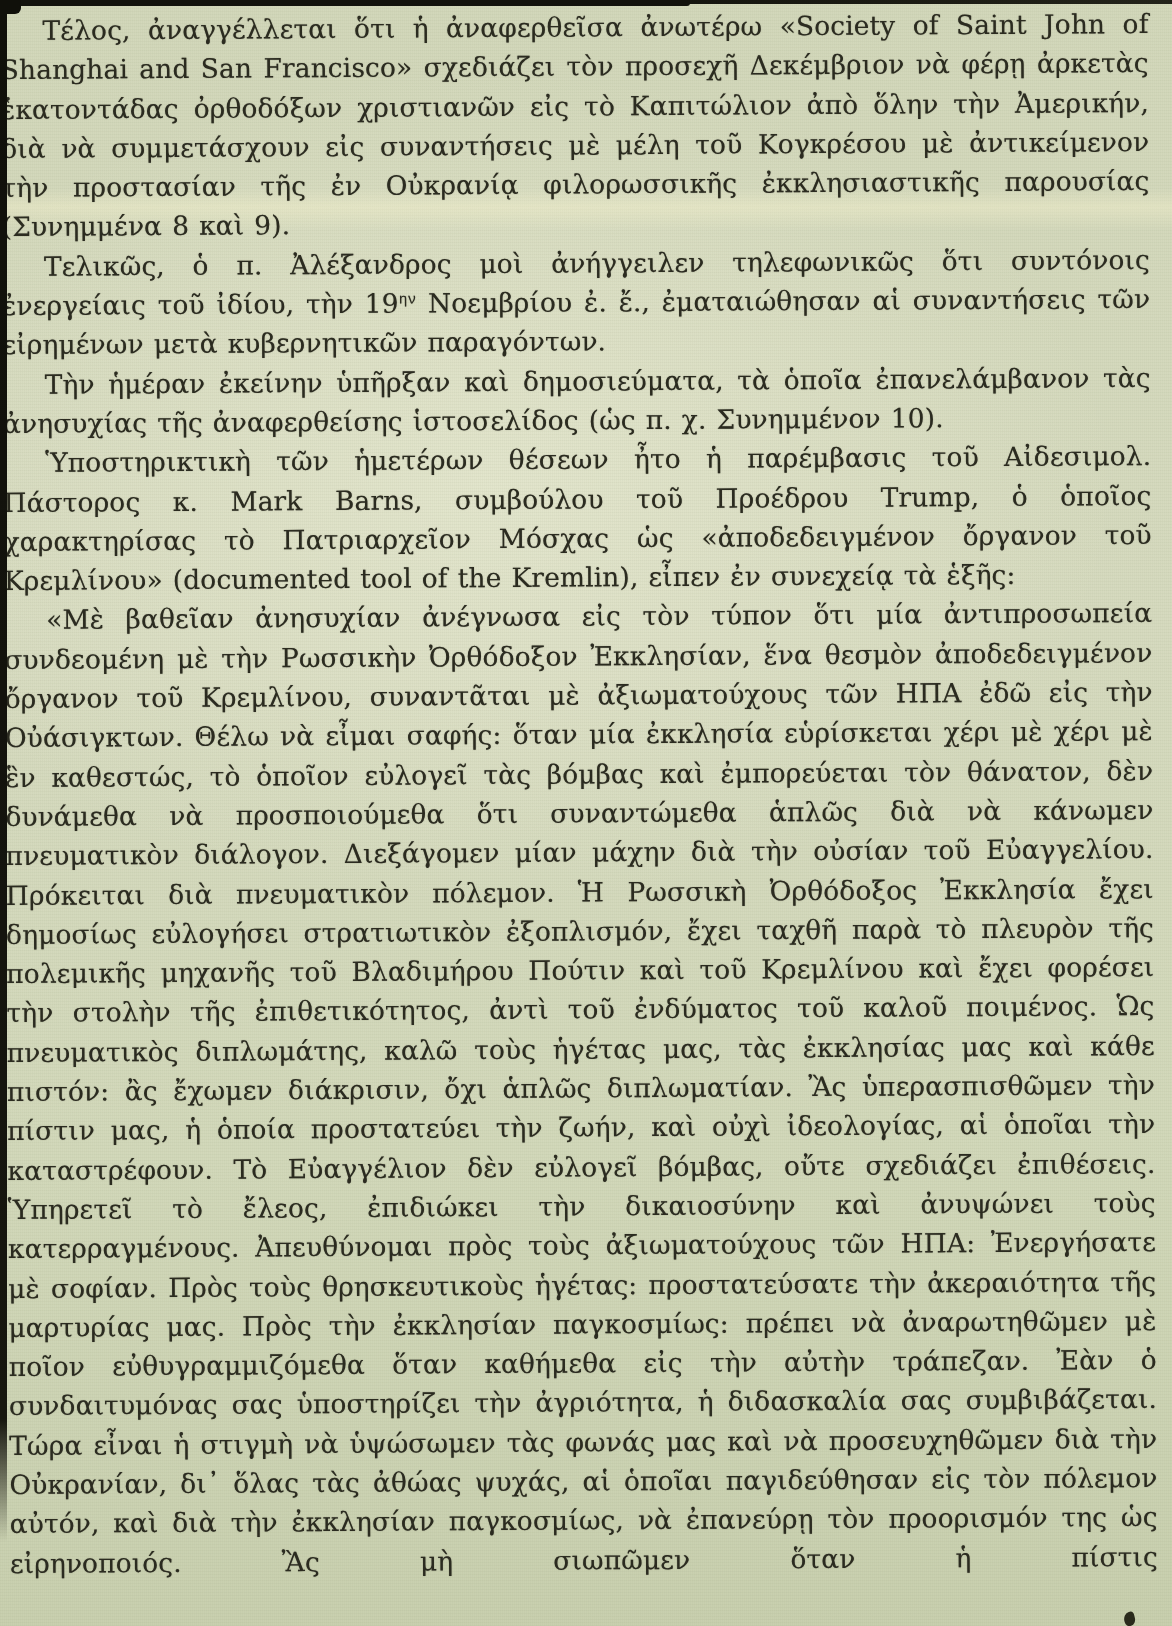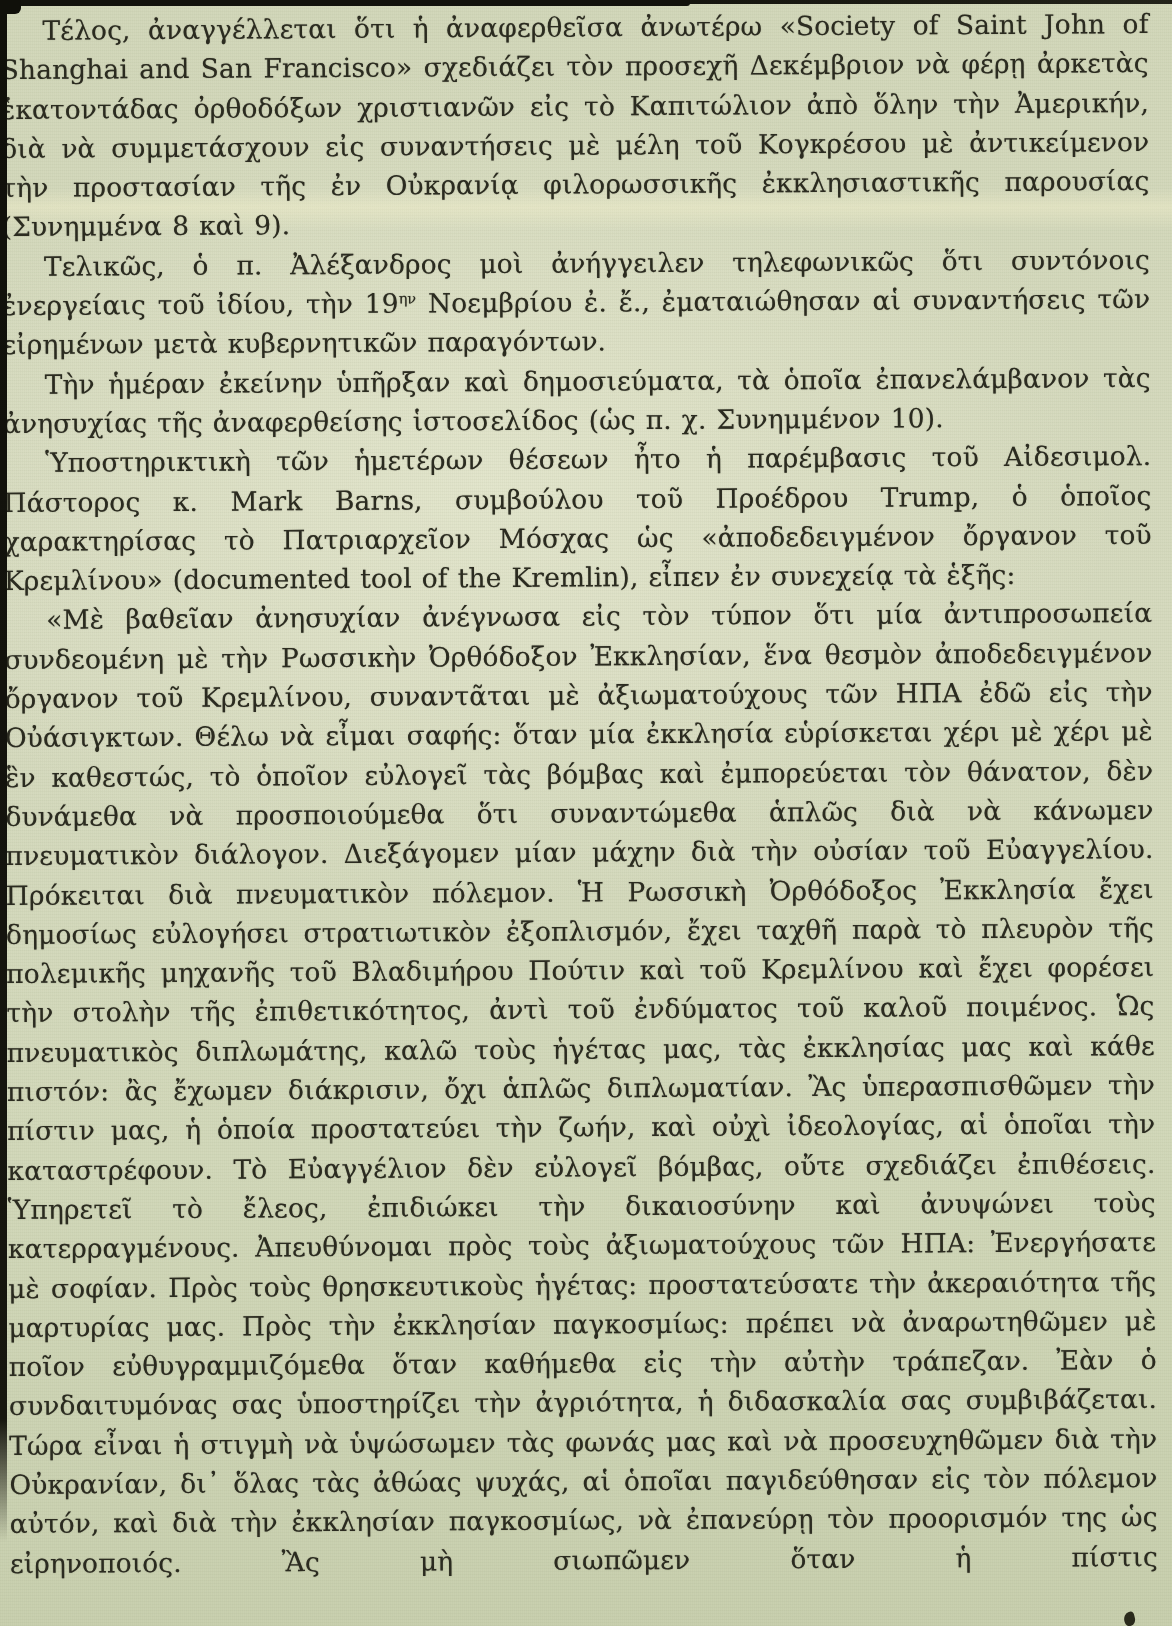--- a/index.html
+++ b/index.html
@@ -97,20 +97,21 @@
   }
   .para.cont {
     
     text-align-last: justify;
   }
   sup.ord {
     font-size: 0.55em;
     line-height: 0;
     vertical-align: 9px;
     letter-spacing: 0;
+    font-family: Liberation Mono, monospace;
   }
 </style>
 </head>
 <body>
 
 <div class="page">
 
   <div class="grain"></div>
   <div class="light-band"></div>
 

